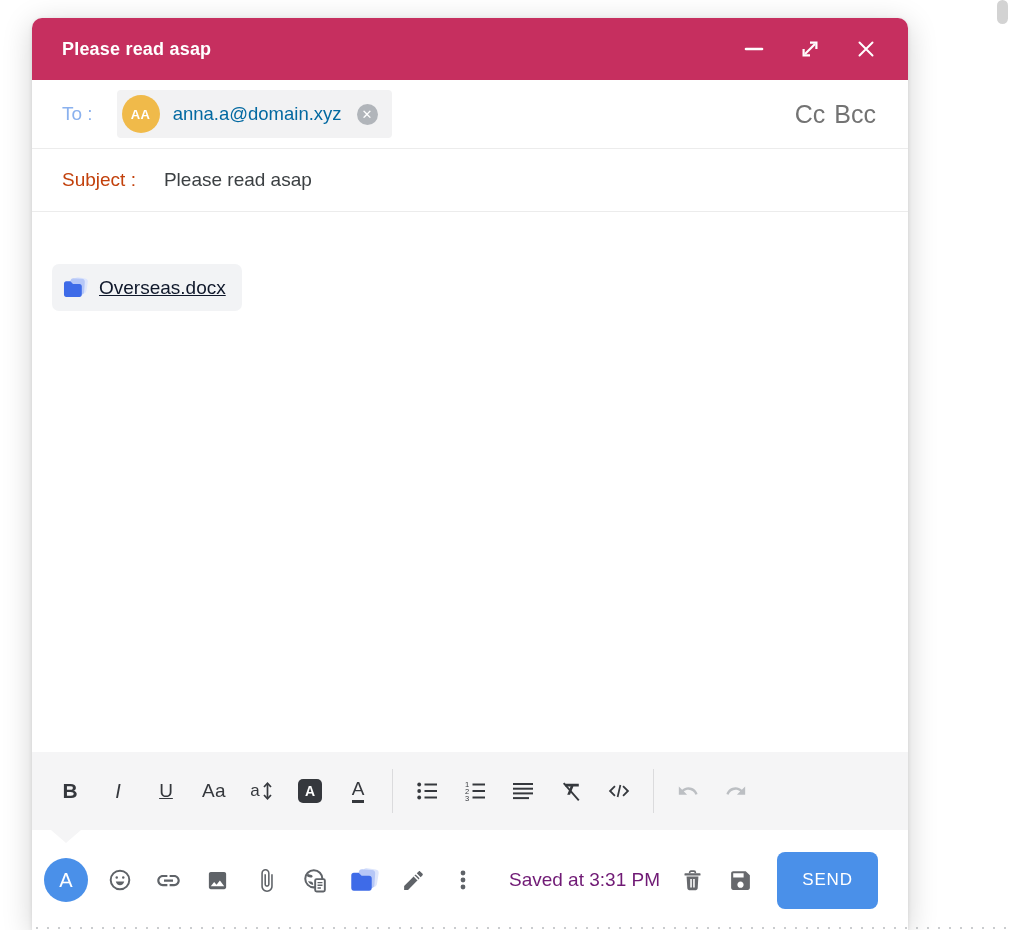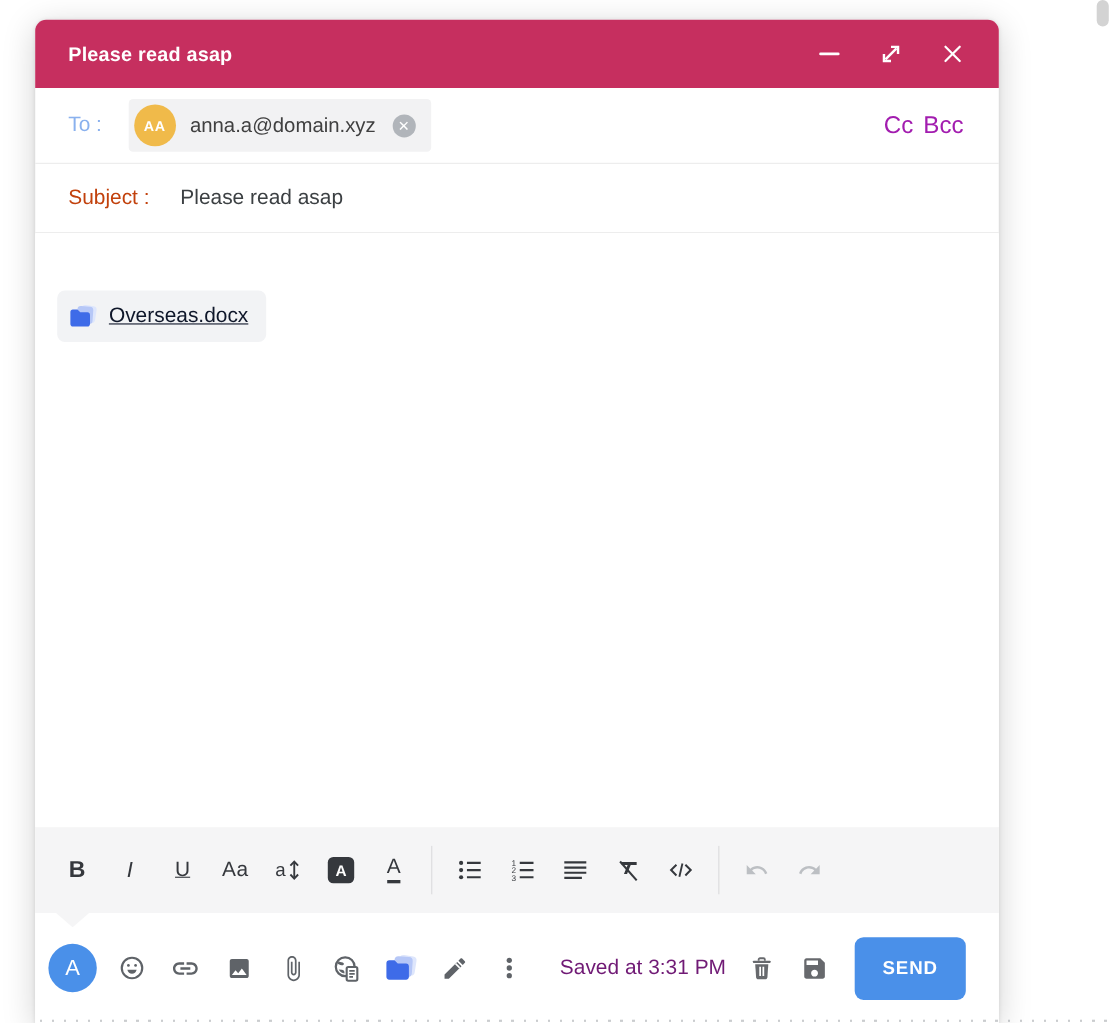--- a/index.html
+++ b/index.html
@@ -25,26 +25,26 @@
 
   
   .to-row { flex:0 0 69px; display:flex; align-items:center; padding:0 20px 0 30px;
     border-bottom:1px solid #ececec; }
   .to-label { font-size:19px; color:#8ab1ee; }
   .chip { margin-left:24px; background:#f2f2f3; border-radius:4px; height:48px;
     display:flex; align-items:center; padding:0 14px 0 5px; gap:13px; }
   .avatar { width:38px; height:38px; border-radius:50%; background:#f0ba4a; color:#fff;
     font-size:13px; font-weight:bold; display:flex; align-items:center; justify-content:center;
     letter-spacing:.5px; }
-  .chip-email { font-size:18.5px; color:#404040; }
+  .chip-email { font-size:18.5px; color:#0369a1; }
   .chip-remove { width:21px; height:21px; border-radius:50%; background:#b1b5ba; border:none;
     color:#fff; font-size:13px; line-height:1; display:flex; align-items:center;
     justify-content:center; cursor:pointer; margin-left:2px; }
   .ccbcc { margin-left:auto; display:flex; gap:9px; padding-right:12px; }
-  .ccbcc span { font-size:22px; color:#a21caf; cursor:pointer; }
+  .ccbcc span { font-size:25px; color:#737373; cursor:pointer; }
 
   
   .subject-row { flex:0 0 63px; display:flex; align-items:center; padding:0 30px;
     border-bottom:1px solid #ececec; }
   .subject-label { font-size:19px; color:#c2410c; }
   .subject-value { font-size:19px; color:#3c4043; margin-left:28px; }
 
   
   .body-area { flex:1 1 auto; position:relative; background:#fff; }
   .attachment { position:absolute; left:20px; top:52px; height:47px;
@@ -77,21 +77,21 @@
   .a-btn { width:44px; height:44px; border-radius:50%; background:#4a90e9; border:none;
     color:#fff; font-size:20px; font-weight:500; cursor:pointer; margin-right:7px;
     display:flex; align-items:center; justify-content:center; }
   .tool-btn { width:49px; height:48px; background:none; border:none; cursor:pointer;
     display:flex; align-items:center; justify-content:center; color:#5f6368; }
   .saved { margin-left:auto; font-size:19px; color:#701a75; white-space:nowrap; }
   .act-btn { width:48px; height:48px; background:none; border:none; cursor:pointer;
     display:flex; align-items:center; justify-content:center; color:#67696d; }
   .act-btn.first { margin-left:8px; }
   .send-btn { width:101px; height:57px; margin-left:13px; background:#4a90e9; border:none;
-    border-radius:8px; color:#fff; font-size:17px; font-weight:bold; letter-spacing:.8px;
+    border-radius:8px; color:#fff; font-size:17px; font-weight:normal; letter-spacing:.8px;
     cursor:pointer; }
 
   .bottom-dots { position:absolute; left:36px; right:0; bottom:1px; height:2px; opacity:.45;
     background-image:repeating-linear-gradient(to right,#8a8f94 0 2px,transparent 2px 11px); }
 
   svg { display:block; }
 </style>
 </head>
 <body>
 

